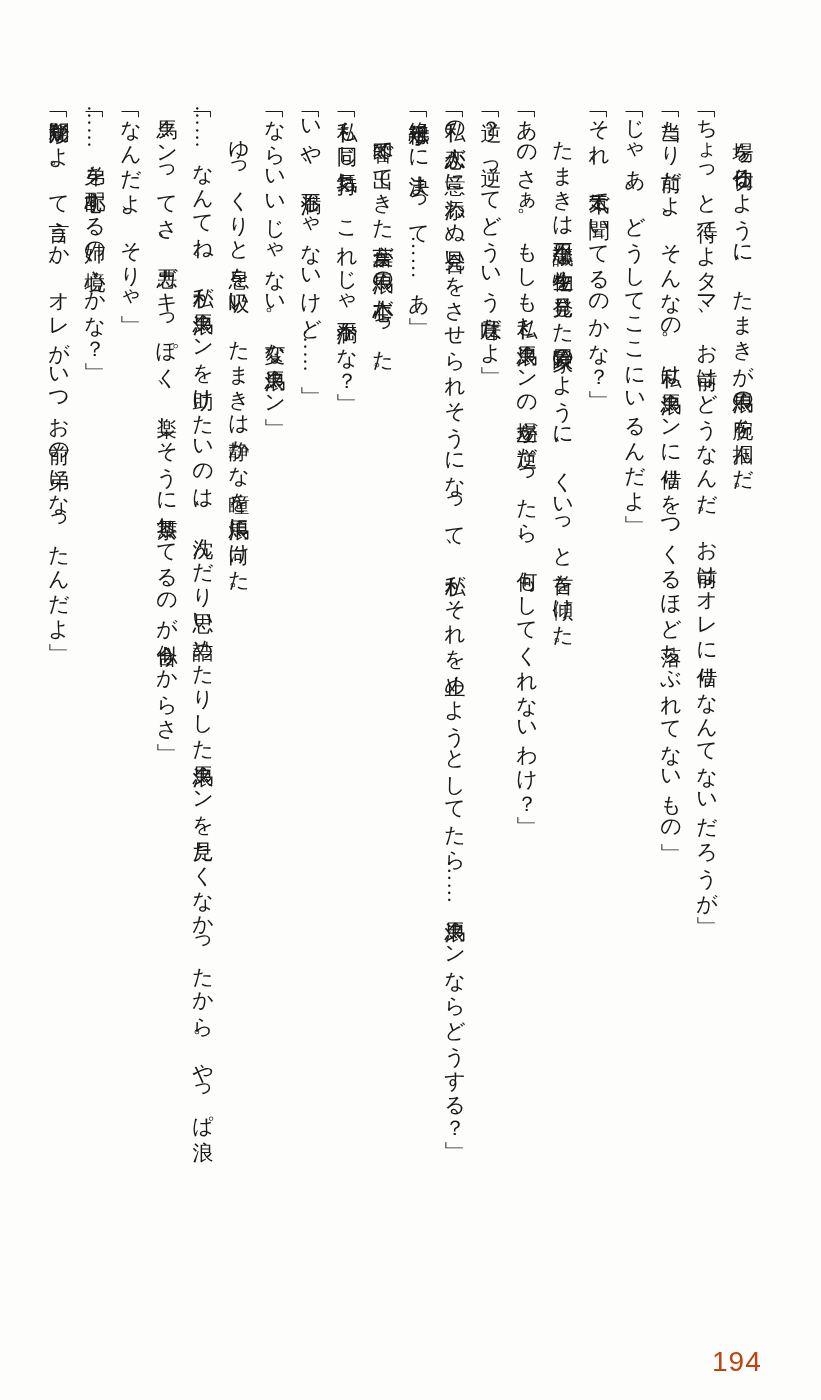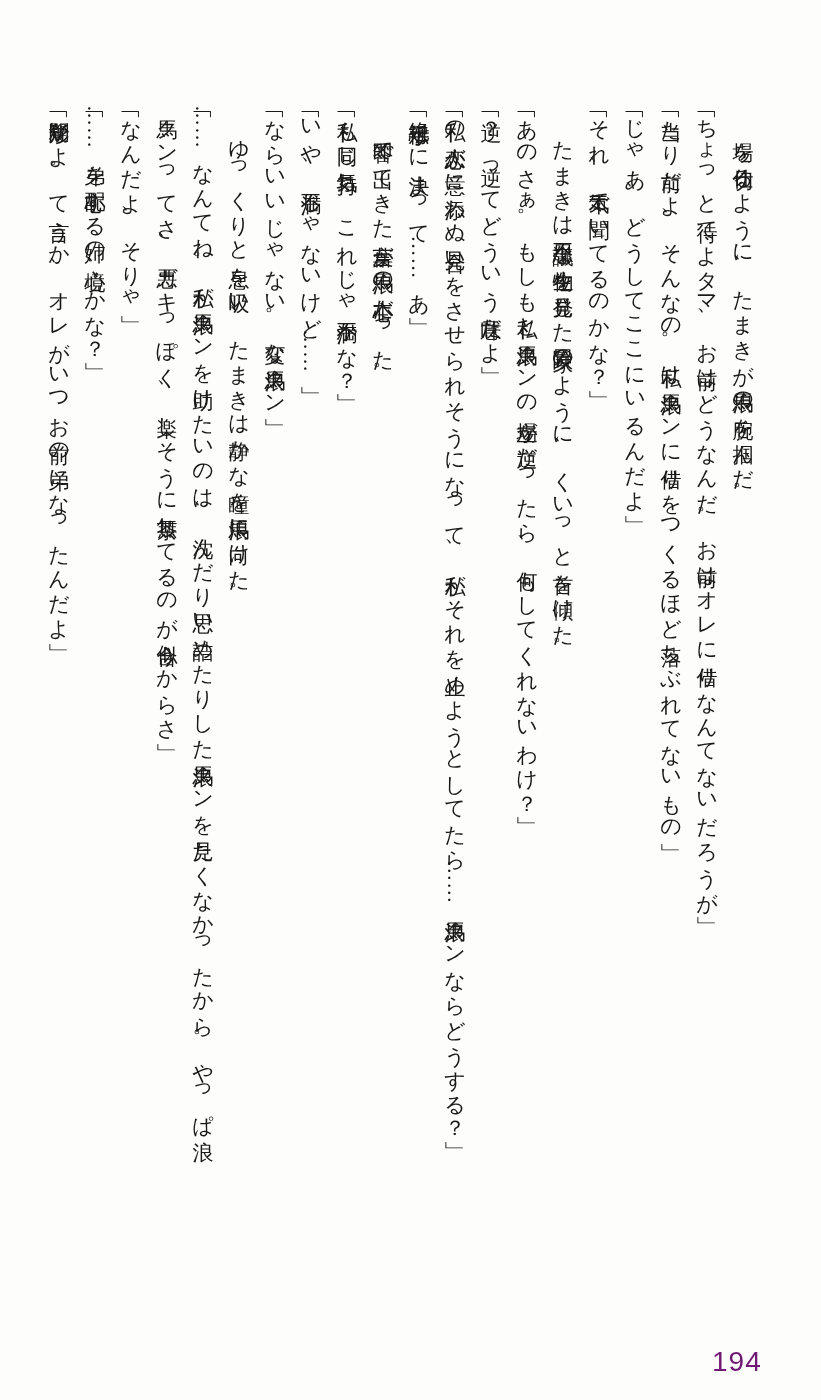--- a/index.html
+++ b/index.html
@@ -35,21 +35,21 @@
   .narrative {
     text-indent: 22px;
   }
   .page-num {
     position: absolute;
     top: 1346px;
     left: 712px;
     font-family: "Liberation Sans", "DejaVu Sans", sans-serif;
     font-size: 28px;
     letter-spacing: 1px;
-    color: #701a75;
+    color: #c2410c;
   }
 </style>
 </head>
 <body>
 
 <div class="page">
 
   <div class="text-block">
     <p class="narrative">場を仕切るように、たまきが浪馬の腕を掴んだ。</p>
     <p>「ちょっと待てよタマ、お前はどうなんだ。お前はオレに借りなんてないだろうが」</p>

